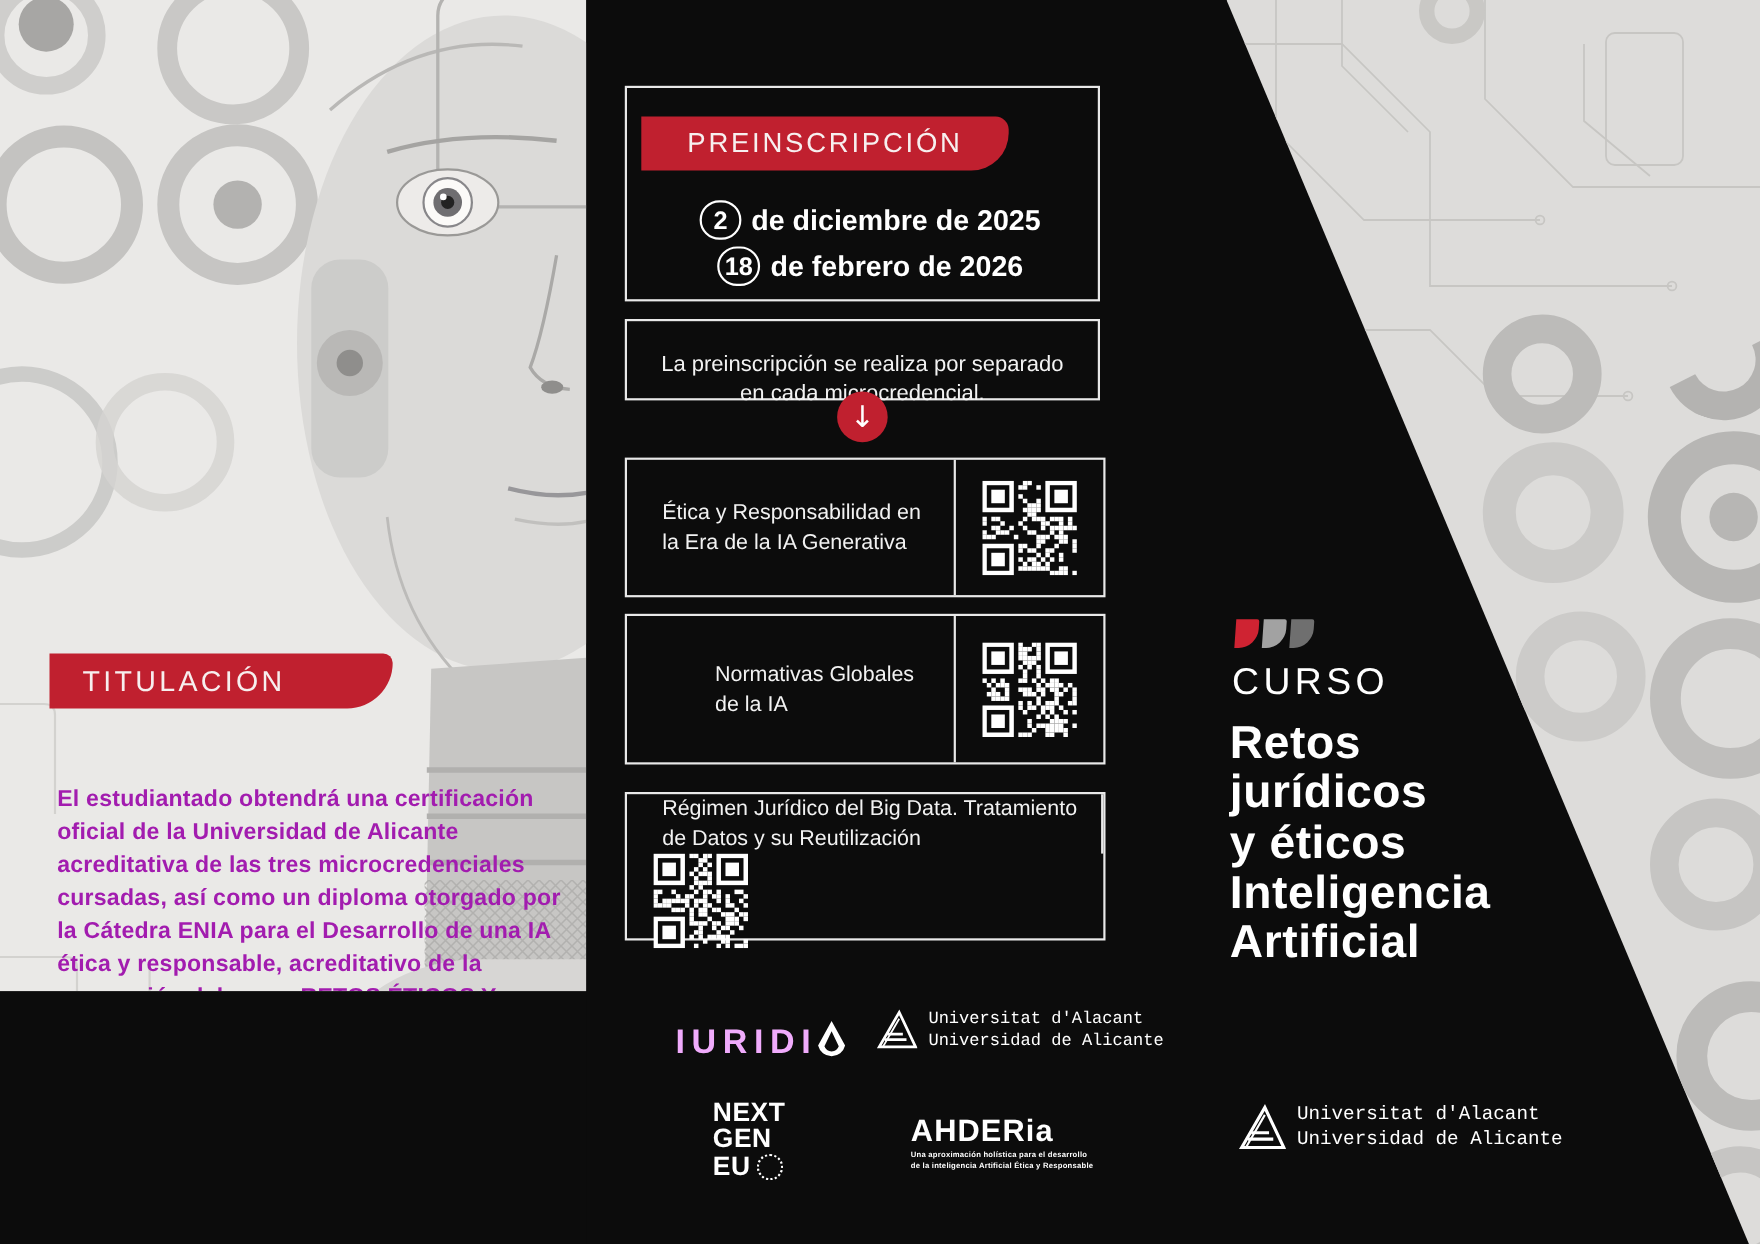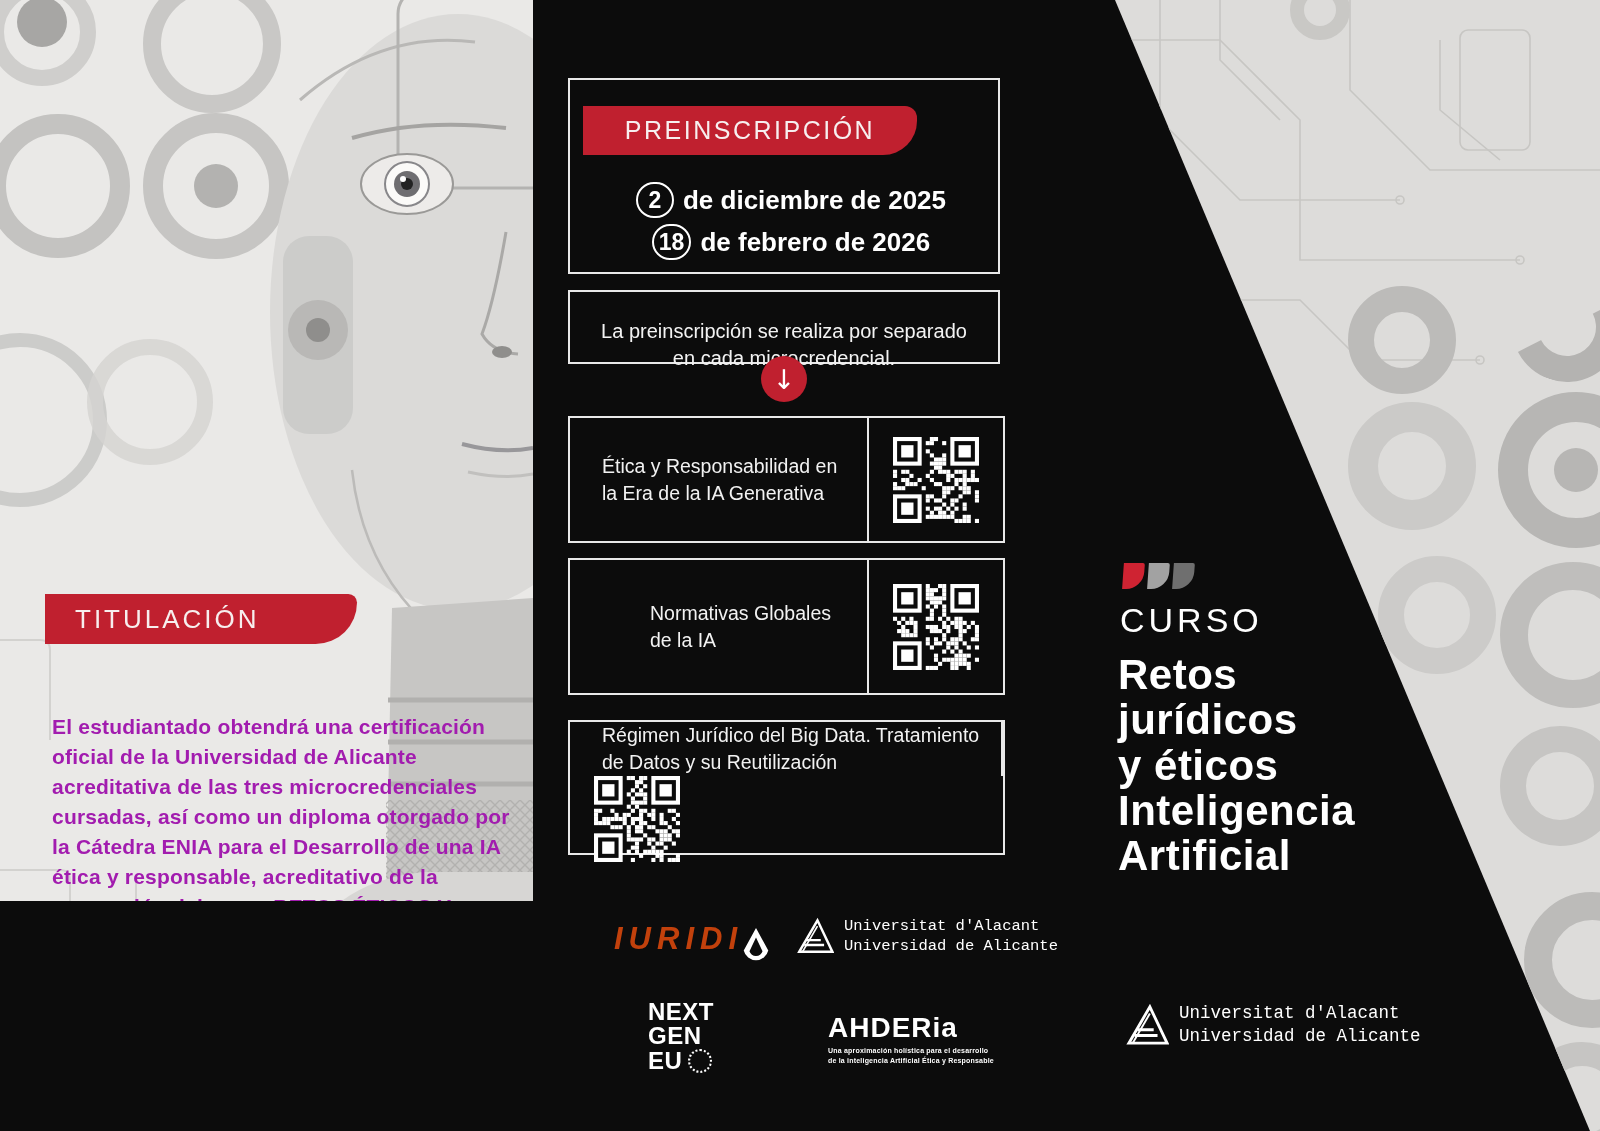--- a/index.html
+++ b/index.html
@@ -40,21 +40,21 @@
   .arrow-circle span{color:#fff;font-size:27px;font-family:"DejaVu Sans",sans-serif;line-height:1;}
 
   .micro-box{position:absolute;left:568px;width:437px;border:2px solid #e9e9e9;background:#0c0c0c;
         box-sizing:border-box;display:flex;}
   .micro-text{flex:1;display:flex;align-items:center;padding:0 16px 0 32px;color:#f2f2f2;
         font-size:19.5px;line-height:1.38;border-right:2px solid #e9e9e9;}
   .micro-qr{width:134px;display:flex;align-items:center;justify-content:center;}
   .qr-svg{width:86px;height:86px;}
 
   
-  .iuridia-center{position:absolute;left:614px;top:920px;display:flex;align-items:flex-start;color:#c2410c;font-style:italic;}
+  .iuridia-center{position:absolute;left:614px;top:920px;display:flex;align-items:flex-end;color:#f0abfc;}
   .iuridia-letters{font-weight:700;font-size:31px;letter-spacing:6px;line-height:1;padding-top:3px;}
   .ua-logo{position:absolute;display:flex;align-items:center;gap:10px;color:#fff;}
   .ua-center{left:796px;top:916px;}
   .ua-text{font-family:Liberation Mono, monospace;font-size:15.5px;line-height:1.3;}
   .nextgen{position:absolute;left:648px;top:1000px;color:#fff;font-weight:700;font-size:24px;line-height:1.02;letter-spacing:.5px;}
   .nextgen .eu-row{display:flex;align-items:center;gap:6px;}
   .stars-circle{width:20px;height:20px;border:2px dotted #fff;border-radius:50%;display:inline-block;}
   .ahderia{position:absolute;left:828px;top:1014px;color:#fff;}
   .ahderia-name{font-weight:700;font-size:28px;letter-spacing:1px;line-height:1;}
   .ahderia-tag{font-size:7px;font-weight:700;line-height:1.45;margin-top:4px;letter-spacing:.2px;}

